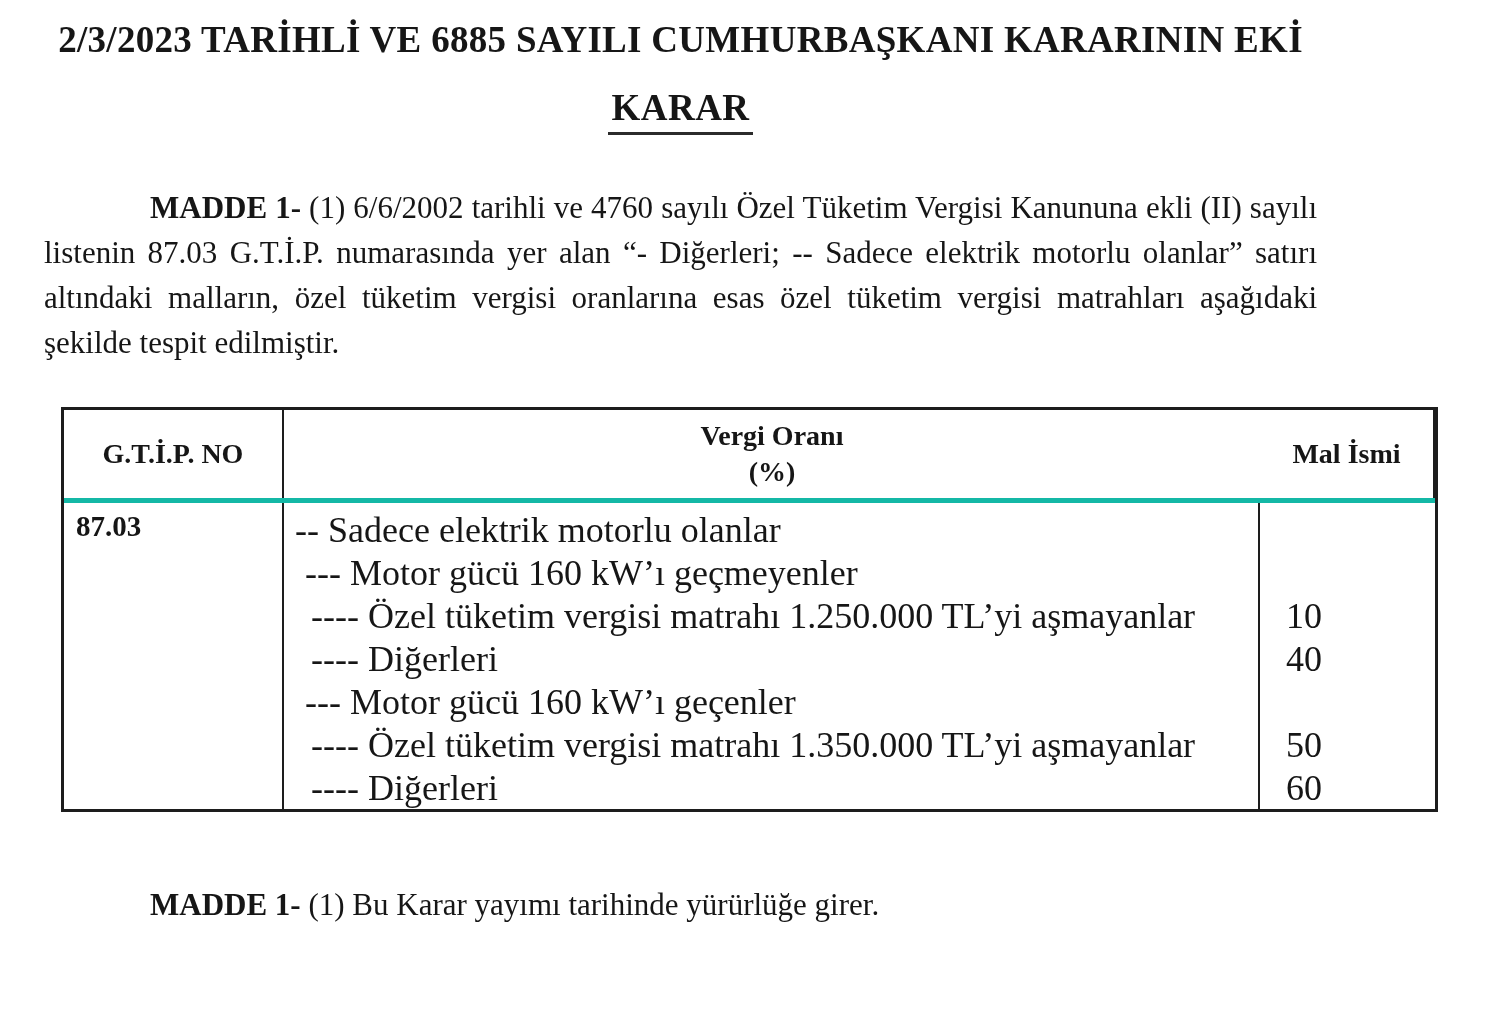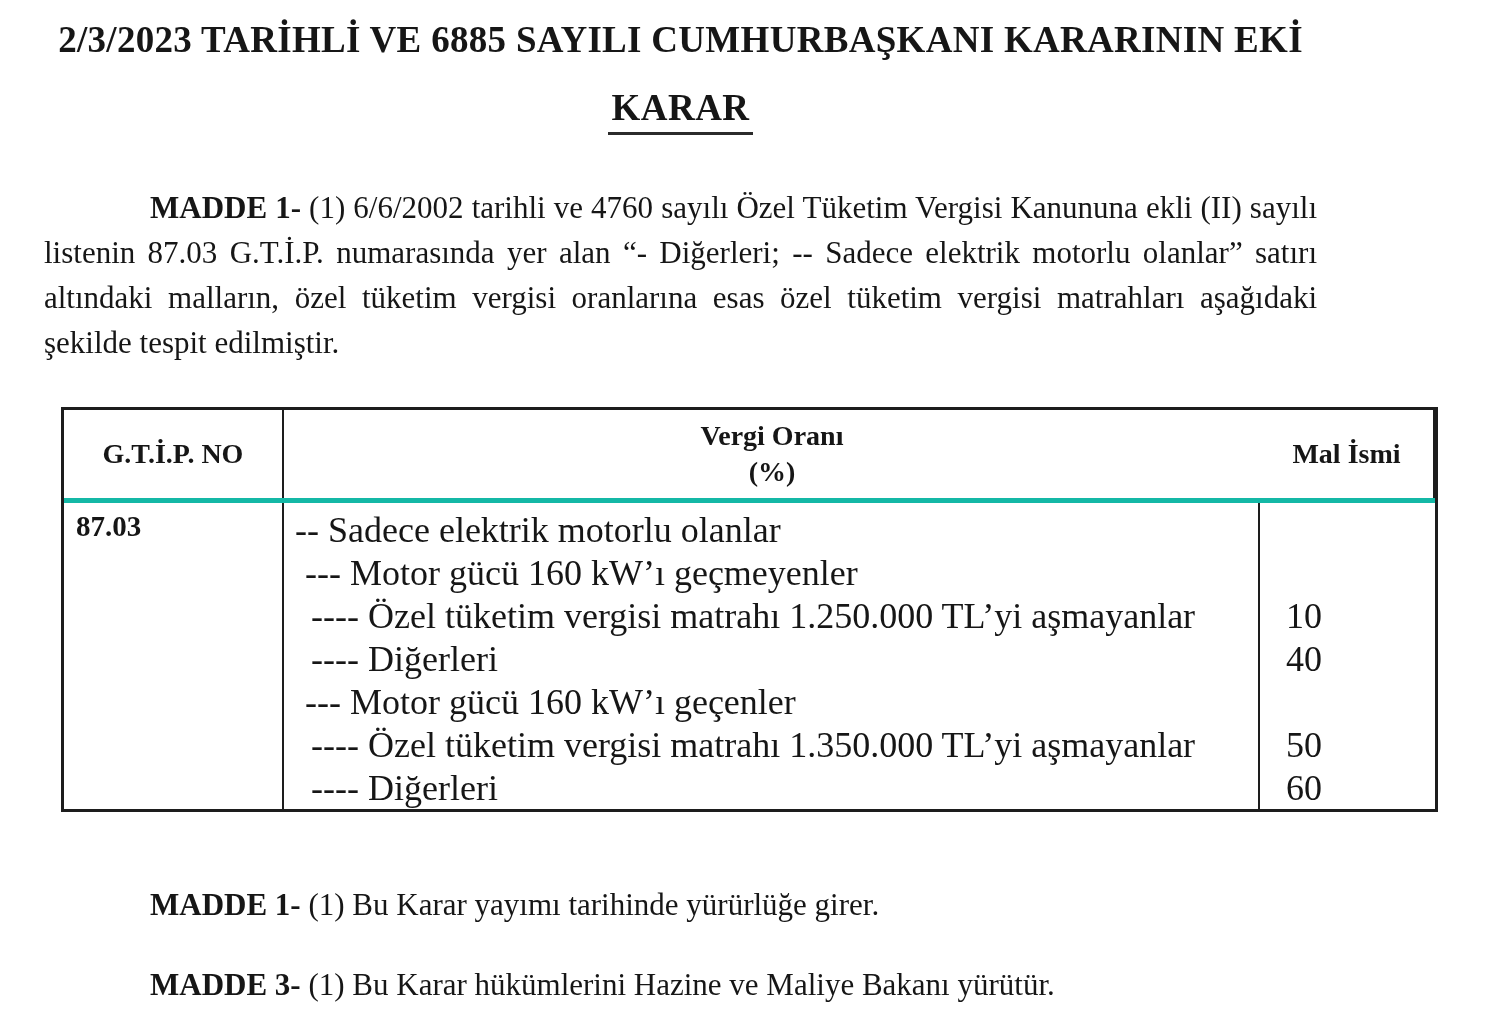--- a/index.html
+++ b/index.html
@@ -154,18 +154,14 @@
         <div class="ln vln">60</div>
       </div>
     </div>
   </div>
 
   <div class="para article2">
     <span class="bold">MADDE 1-</span>
     <span>(1) Bu Karar yayımı tarihinde yürürlüğe girer.</span>
   </div>
 
-  <div class="para article3">
-    <span class="bold">MADDE 3-</span>
-    <span>(1) Bu Karar hükümlerini Hazine ve Maliye Bakanı yürütür.</span>
-  </div>
 
 </div>
 
 </body></html>

